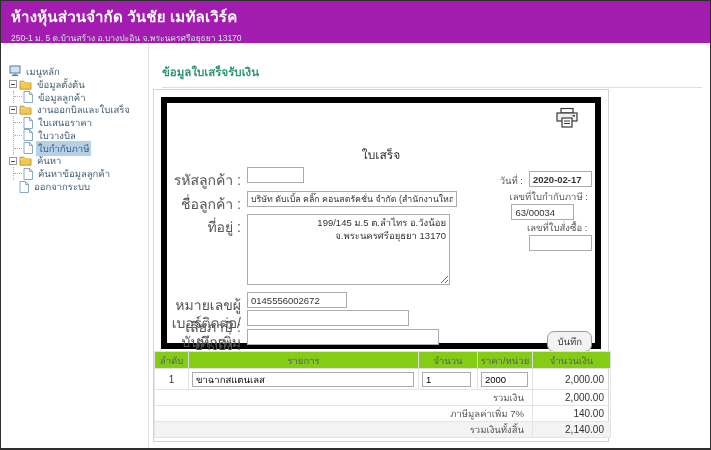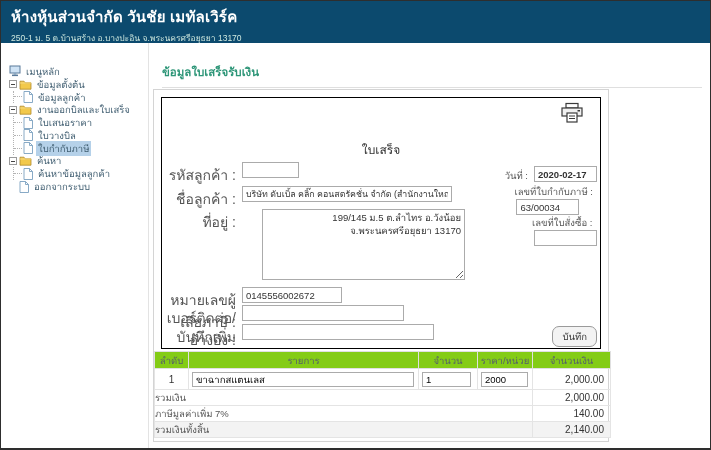--- a/index.html
+++ b/index.html
@@ -4,21 +4,21 @@
 <style>
   * { margin:0; padding:0; box-sizing:border-box; }
   html,body { width:711px; height:450px; }
   body {
     font-family:"Liberation Sans","DejaVu Sans",sans-serif;
     font-size:11px; color:#333; background:#fff;
     border:1px solid #2e2e2e; border-bottom-width:2px;
     position:relative; overflow:hidden;
   }
   
-  .app-header { height:42px; background:#0c4a6e; padding:4px 10px 0 10px; }
+  .app-header { height:42px; background:#a21caf; padding:4px 10px 0 10px; }
   .app-header .company { color:#fff; font-size:15px; font-weight:bold; letter-spacing:.2px; }
   .app-header .company-address { color:#cfe9df; font-size:8.5px; margin-top:2px; }
   
   .sidebar { position:absolute; top:42px; left:0; width:148px; bottom:0;
     background:#fff; border-right:1px solid #e3e3e3; padding:22px 2px 0 8px;
     font-size:9.5px; color:#3f5d70; }
   .tree-row { display:flex; align-items:center; height:12.8px; white-space:nowrap; cursor:default; }
   .tree-row .lbl { padding:0 2px; }
   .tree-row .lbl.sel { background:#b5d1e9; }
   .tree-children { margin-left:4px; border-left:1px dotted #b3b3b3; }
@@ -26,21 +26,21 @@
   .expander { width:8px; height:8px; border:1px solid #9a9a9a; background:#fff; position:relative; flex:none; margin-right:2px; }
   .expander::after { content:""; position:absolute; left:1px; right:1px; top:2.6px; border-top:1px solid #444; }
   .ic { flex:none; margin-right:3px; }
   
   .main { position:absolute; left:148px; top:42px; width:563px; height:408px; background:#fff; }
   .page-title { margin:20px 10px 0 13px; padding-bottom:6px; border-bottom:1px solid #dfdfdf;
     color:#2e9678; font-weight:bold; font-size:11.5px; }
   .outer-panel { position:absolute; left:4px; top:46px; width:456px; height:353px;
     border:1px solid #d4d4d4; background:#fff; }
   .inner-panel { position:absolute; left:7px; top:7px; width:440px; height:252px;
-    border:1px solid #000000; }
+    border:6px solid #000000; }
   .print-btn { position:absolute; top:4px; right:16px; background:none; border:none; cursor:pointer; }
   .form-title { position:absolute; top:42px; left:0; right:0; text-align:center;
     font-size:12px; color:#333; }
   .f-row { position:absolute; left:0; display:flex; align-items:flex-start; }
   .f-label { width:78px; text-align:right; padding-right:4px; color:#555; font-size:14px; padding-top:2px; flex:none; }
   .f-input { border:1px solid #ababab; height:16px; font-size:9.5px; padding:0 3px;
     font-family:"Liberation Sans","DejaVu Sans",sans-serif; color:#333; margin-left:2px; }
   textarea.f-input { height:71px; resize:both; padding-top:2px; line-height:1.35; }
   .f-row-r { position:absolute; right:3px; display:flex; align-items:flex-start; }
   .f-label-r { text-align:right; padding-right:4px; color:#555; font-size:9.5px; padding-top:2px; }
@@ -50,21 +50,21 @@
   
   .items-table { position:absolute; left:0; top:261px; width:456px; border-collapse:collapse; table-layout:fixed; }
   .items-table th { border:1px solid #e0e0e0; background:#84cc16; font-weight:normal;
     color:#55606a; font-size:9.5px; height:17px; }
   .items-table td { border:1px solid #e4e4e4; font-size:10px; color:#333; height:21px; }
   .items-table td.center { text-align:center; }
   .items-table td.num { text-align:right; padding-right:6px; }
   .cell-input { border:1px solid #ababab; height:15px; font-size:9.5px; padding:0 3px;
     font-family:"Liberation Sans","DejaVu Sans",sans-serif; margin-left:3px; }
   .sum-row td { height:13px; }
-  .sum-row .sum-label { text-align:left; padding-right:8px; color:#555; font-size:9.5px;margin-top:32px; }
+  .sum-row .sum-label { text-align:right; padding-right:8px; color:#555; font-size:9.5px;margin-top:32px; }
   .grand td { background:#f3f3f3; border-top:1px solid #b0b0b0; height:15px; }
 </style>
 </head>
 <body>
 
 <header class="app-header">
   <div class="company">ห้างหุ้นส่วนจำกัด วันชัย เมทัลเวิร์ค</div>
   <div class="company-address">250-1 ม. 5 ต.บ้านสร้าง อ.บางปะอิน จ.พระนครศรีอยุธยา 13170</div>
 </header>
 
@@ -178,21 +178,21 @@
       <div class="f-row" style="top:64px;">
         <label class="f-label">รหัสลูกค้า :</label>
         <input class="f-input" style="width: 57px;" value="">
       </div>
 
       <div class="f-row" style="top:88px;">
         <label class="f-label">ชื่อลูกค้า :</label>
         <input class="f-input" style="width: 210px; font-size: 8.8px;" value="บริษัท ดับเบิ้ล คลิ๊ก คอนสตรัคชั่น จำกัด (สำนักงานใหญ่)">
       </div>
 
-      <div class="f-row" style="top:111px;gap:20px;">
+      <div class="f-row" style="top:111px;">
         <label class="f-label">ที่อยู่ :</label>
         <textarea class="f-input" style="width: 203px; text-align: right;">199/145 ม.5 ต.ลำไทร อ.วังน้อย
 จ.พระนครศรีอยุธยา 13170</textarea>
       </div>
 
       <div class="f-row" style="top:189px;">
         <label class="f-label">หมายเลขผู้เสียภาษี :</label>
         <input class="f-input" style="width: 100px;" value="0145556002672">
       </div>
 

